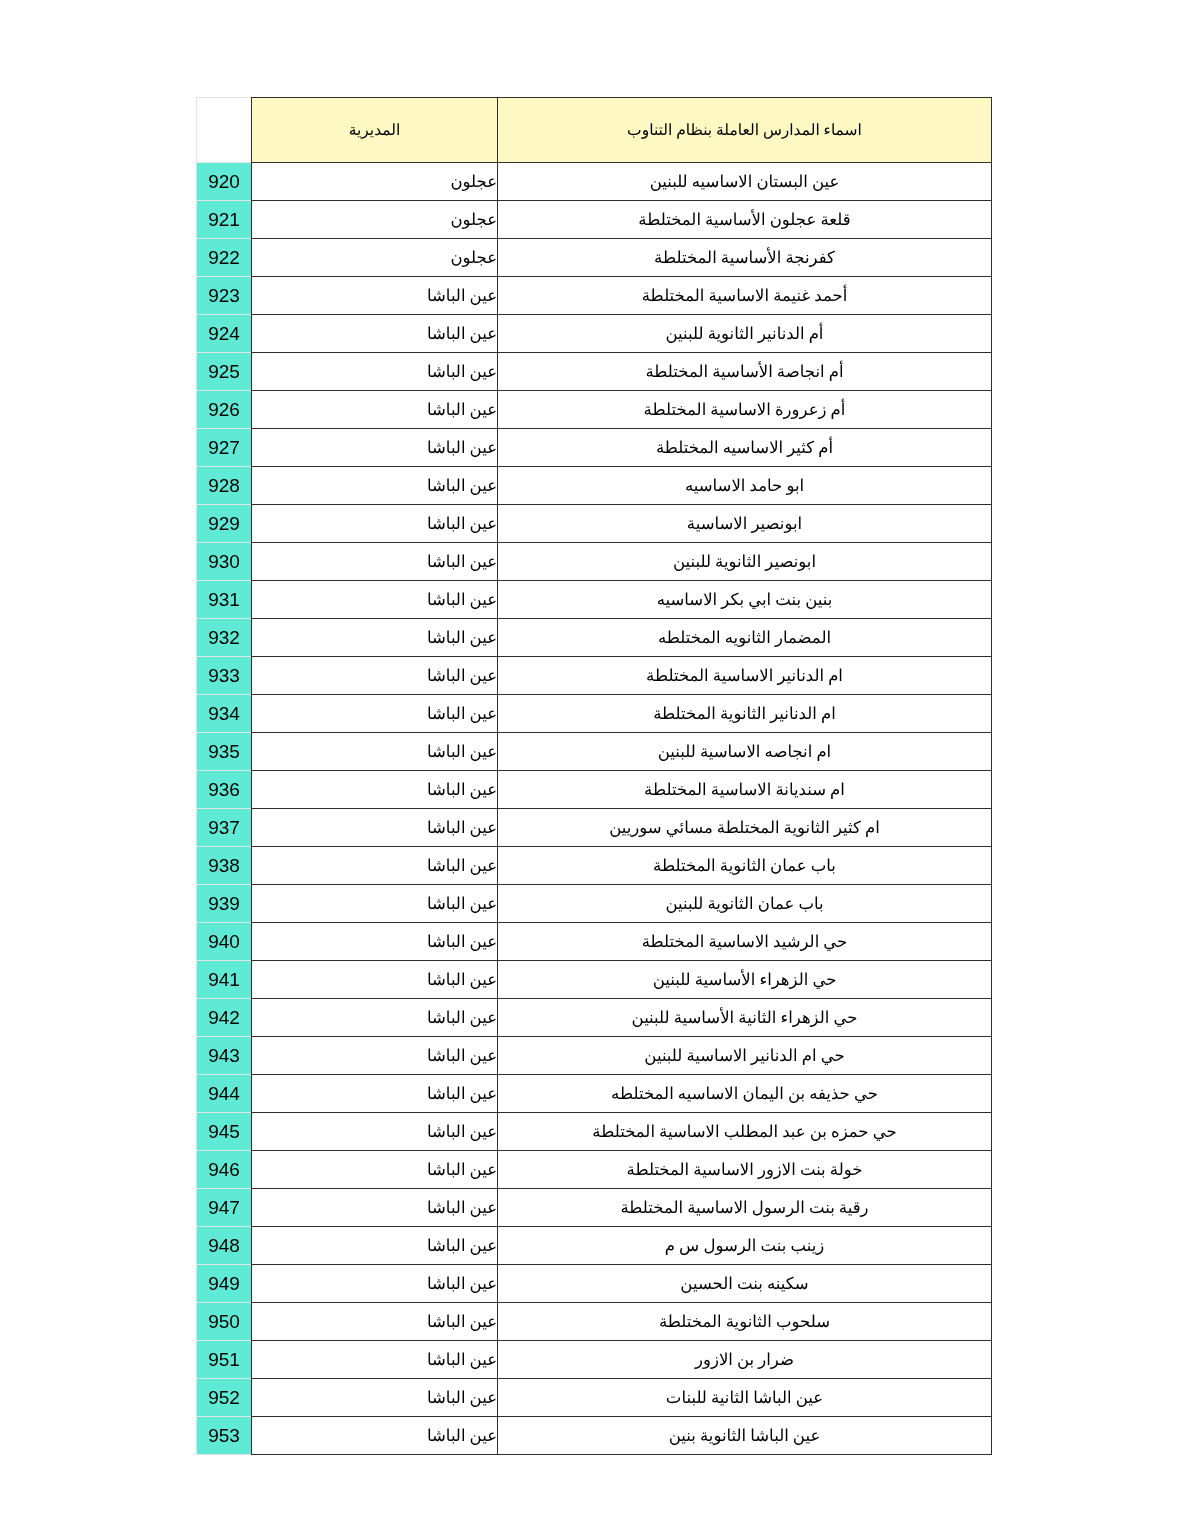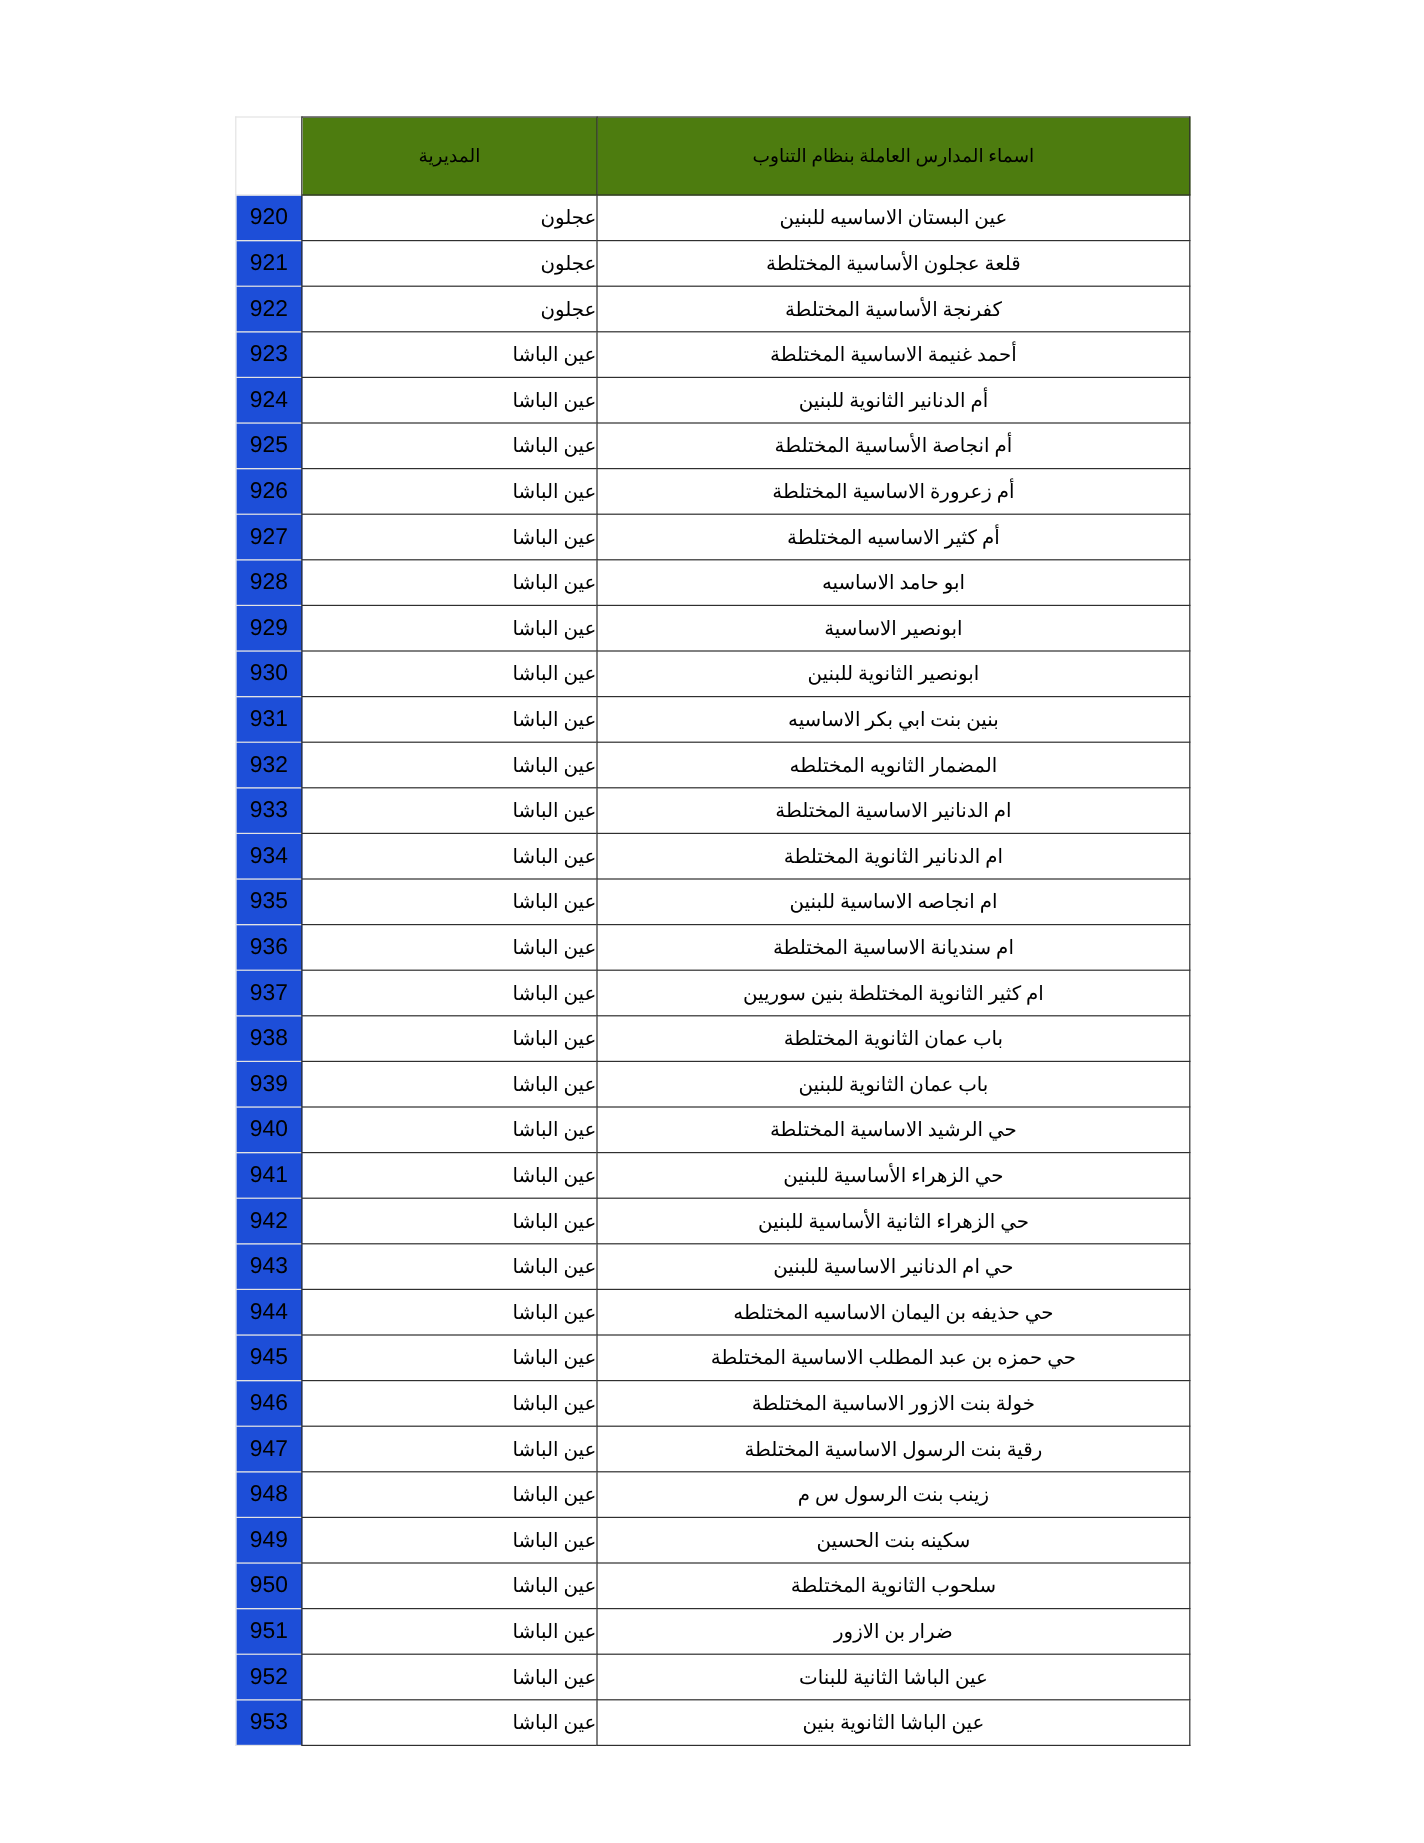--- a/index.html
+++ b/index.html
@@ -50,21 +50,21 @@
     vertical-align: middle;
     font-weight: normal;
   }
 
   
   .cell-name, .cell-dir, .hdr-name, .hdr-dir {
     border: 1.6px solid #2f2f2f;
   }
 
   .hdr-name, .hdr-dir {
-    background: #4d7c0f;
+    background: #fef9c3;
     height: 64px;
     font-weight: bold;
     font-size: 15.5px;
     text-align: center;
     letter-spacing: 0.2px;
   }
 
   .cell-name {
     height: 37px;
     text-align: center;
@@ -83,21 +83,21 @@
   .hdr-num {
     border: 1px solid #e3e3e3;
     border-right: none;
     background: #ffffff;
     height: 64px;
   }
 
   .cell-num {
     border: 1px solid #e3e3e3;
     border-right: none;
-    background: #1d4ed8;
+    background: #5eead4;
     height: 37px;
     text-align: center;
     font-size: 19px;
     font-family: "Liberation Sans", "DejaVu Sans", sans-serif;
     direction: ltr;
   }
 </style>
 </head>
 <body>
 
@@ -196,21 +196,21 @@
             <td class="cell-name">ام انجاصه الاساسية للبنين</td>
             <td class="cell-dir">عين الباشا</td>
             <td class="cell-num">935</td>
           </tr>
           <tr>
             <td class="cell-name">ام سنديانة الاساسية المختلطة</td>
             <td class="cell-dir">عين الباشا</td>
             <td class="cell-num">936</td>
           </tr>
           <tr>
-            <td class="cell-name">ام كثير الثانوية المختلطة بنين سوريين</td>
+            <td class="cell-name">ام كثير الثانوية المختلطة مسائي سوريين</td>
             <td class="cell-dir">عين الباشا</td>
             <td class="cell-num">937</td>
           </tr>
           <tr>
             <td class="cell-name">باب عمان الثانوية المختلطة</td>
             <td class="cell-dir">عين الباشا</td>
             <td class="cell-num">938</td>
           </tr>
           <tr>
             <td class="cell-name">باب عمان الثانوية للبنين</td>

